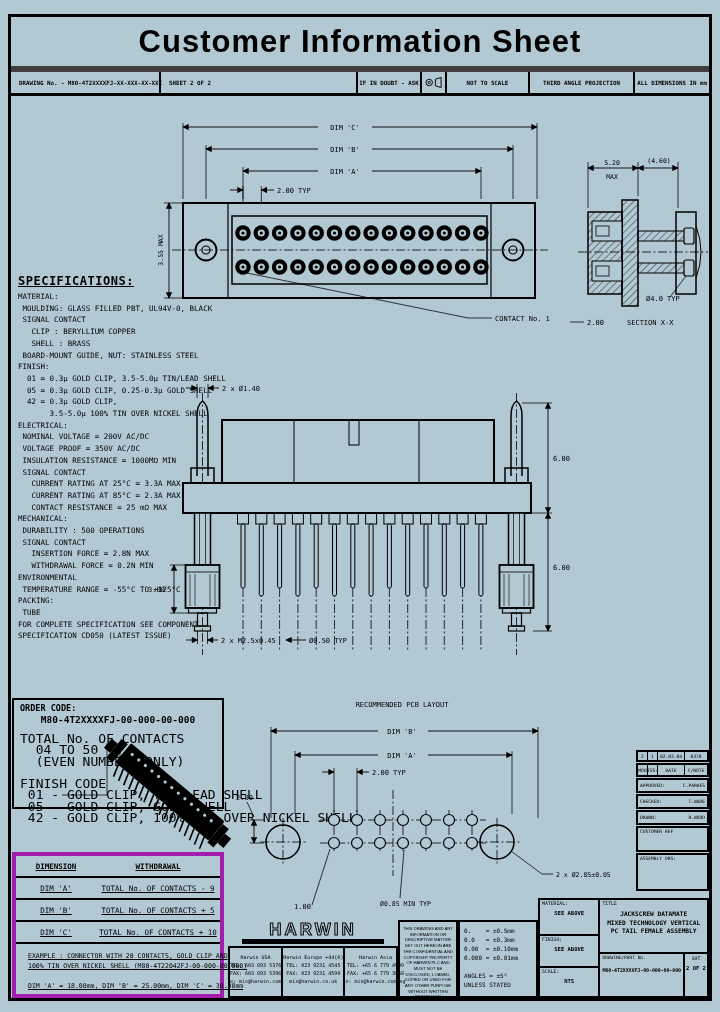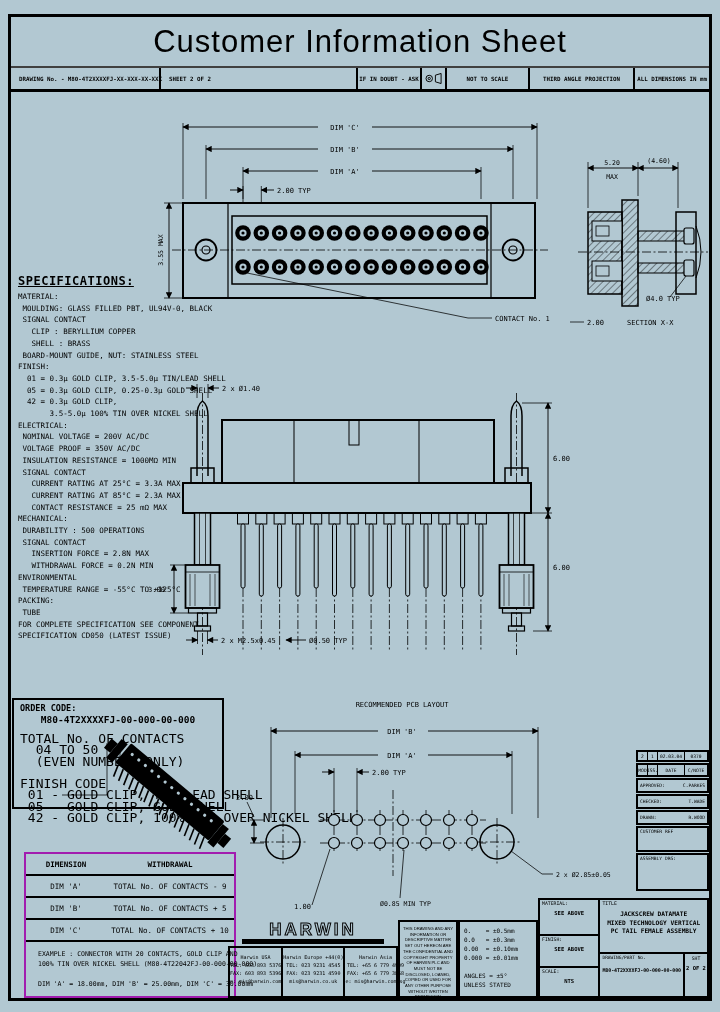--- a/index.html
+++ b/index.html
@@ -1,36 +1,36 @@
 <!DOCTYPE html>
 <html><head>
 <meta charset="utf-8">
 <style>
   html,body{margin:0;padding:0;background:#8fa8b4;}
   .sheet{position:relative;width:720px;height:1012px;background:#b2c8d2;overflow:hidden;
          font-family:"DejaVu Sans Mono",monospace;color:#000;}
   .frame{position:absolute;left:8px;top:14px;width:704px;height:987px;border:3px solid #000;box-sizing:border-box;}
-  .titlebar{height:49px;border-bottom:2px solid #404040;display:flex;align-items:center;justify-content:center;
-            font-family:"Liberation Sans",sans-serif;font-weight:normal;font-size:31px;letter-spacing:1px;}
+  .titlebar{height:49px;border-bottom:6px solid #404040;display:flex;align-items:center;justify-content:center;
+            font-family:"Liberation Sans",sans-serif;font-weight:bold;font-size:31px;letter-spacing:1px;}
   .headrow{display:flex;height:21px;border-bottom:3px solid #000;font-size:5.8px;font-weight:bold;}
   .hcell{border-right:2px solid #000;display:flex;align-items:center;justify-content:center;
          padding:0 2px;box-sizing:border-box;white-space:nowrap;}
   .hcell.start{justify-content:flex-start;padding-left:8px;}
   .hcell:last-child{border-right:none;flex:1;}
 
   .specs{position:absolute;left:18px;top:274px;width:220px;}
   .specs .sp-head{font-size:12px;font-weight:bold;text-decoration:underline;letter-spacing:.5px;}
   .specs pre{margin:3px 0 0;font-size:7.5px;line-height:11.7px;white-space:pre;}
 
   .orderbox{position:absolute;left:12px;top:698px;width:212px;height:111px;border:2px solid #000;box-sizing:border-box;}
   .oc-label{margin:3px 0 0 6px;font-size:8.5px;font-weight:bold;}
   .oc-code{text-align:center;font-size:9.5px;font-weight:bold;margin-top:1px;}
   .oc-lines{margin:8px 0 0 6px;font-size:13px;line-height:11.3px;white-space:pre;}
 
-  .dimtable{position:absolute;left:24px;top:852px;width:212px;height:146px;border:2px solid #a21caf;box-sizing:border-box;font-size:7.5px;}
+  .dimtable{position:absolute;left:12px;top:852px;width:212px;height:146px;border:4px solid #a21caf;box-sizing:border-box;font-size:7.5px;text-decoration:underline;}
   .dt-row{display:flex;height:20px;border-bottom:2px solid #000;align-items:center;}
   .dt-c1{width:80px;text-align:center;}
   .dt-c2{flex:1;text-align:center;}
   .dt-head{font-weight:bold;}
   .examples{padding:7px 12px 0;font-size:6.5px;line-height:10px;text-align:center;white-space:pre;}
 
   .hwblock{position:absolute;left:228px;top:920px;width:170px;height:78px;}
   .hwlogo{height:24px;position:relative;text-align:center;}
   .hwlogo .word{font-family:"Liberation Sans",sans-serif;font-weight:800;font-size:17px;letter-spacing:3px;
                 color:#b2c8d2;-webkit-text-stroke:1px #000;}

